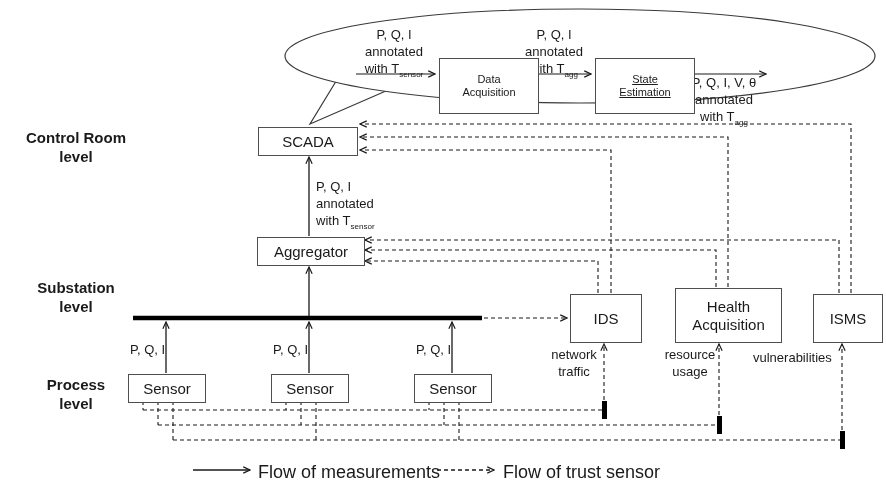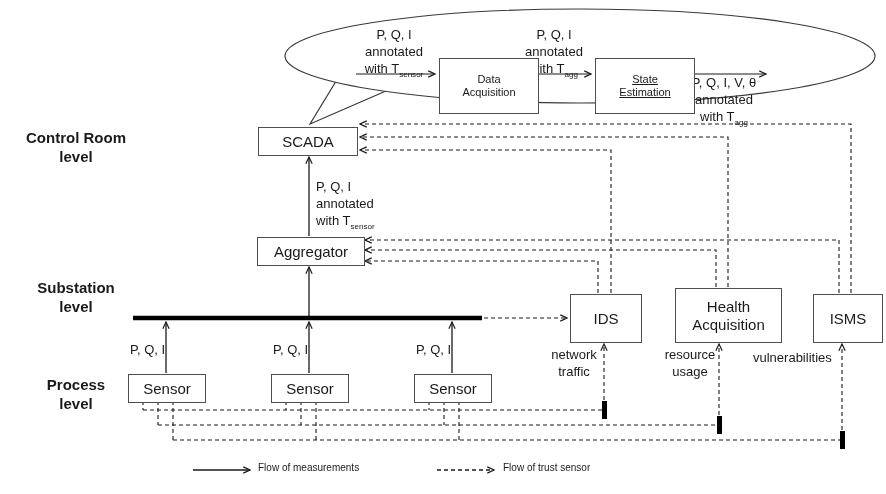--- a/index.html
+++ b/index.html
@@ -6,21 +6,21 @@
   .canvas{position:relative;width:886px;height:494px;background:#fff;overflow:hidden;
           font-family:"Liberation Sans", sans-serif;color:#1a1a1a;}
   .canvas svg{position:absolute;left:0;top:0;}
   .box{position:absolute;background:#fff;border:1px solid #4f4f4f;display:flex;
        align-items:center;justify-content:center;text-align:center;font-size:15px;line-height:1.2;}
   .smallbox{font-size:11px;line-height:1.2;padding:10px;}
   .lvl{position:absolute;font-weight:bold;font-size:15px;line-height:1.25;text-align:center;width:140px;}
   .anno{position:absolute;font-size:13px;line-height:1.3;}
   .center{text-align:center;}
   sub{font-size:0.62em;line-height:0;}
-  .legend-text{position:absolute;font-size:10px;}
+  .legend-text{position:absolute;font-size:18px;}
 </style>
 </head>
 <body>
 
 <div class="canvas">
 
   <svg width="886" height="494" viewBox="0 0 886 494">
     <defs>
       <marker id="ah" viewBox="0 0 10 10" refX="8.5" refY="5" markerWidth="9" markerHeight="9" orient="auto" markerUnits="userSpaceOnUse">
         <path d="M1,1.5 L8.5,5 L1,8.5" fill="none" stroke="#1a1a1a" stroke-width="1.3"></path>

